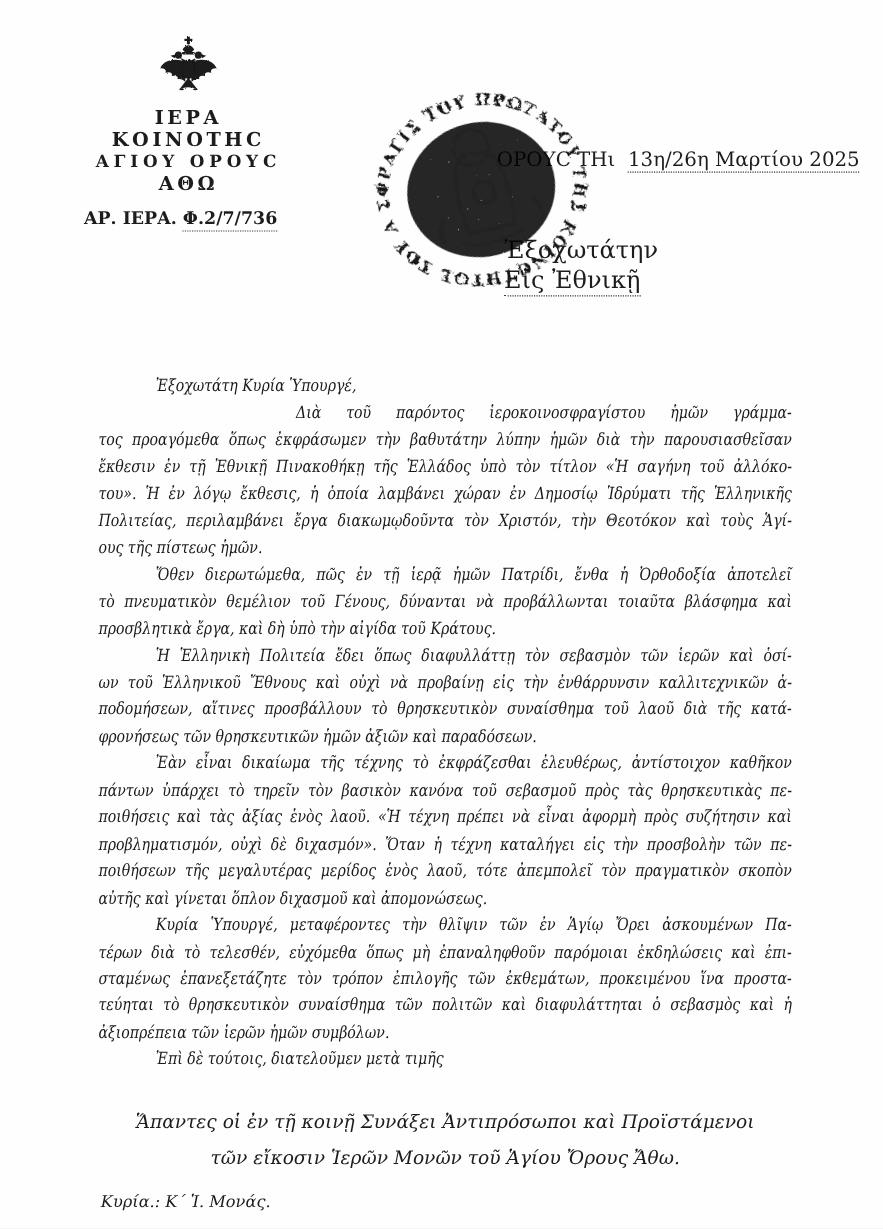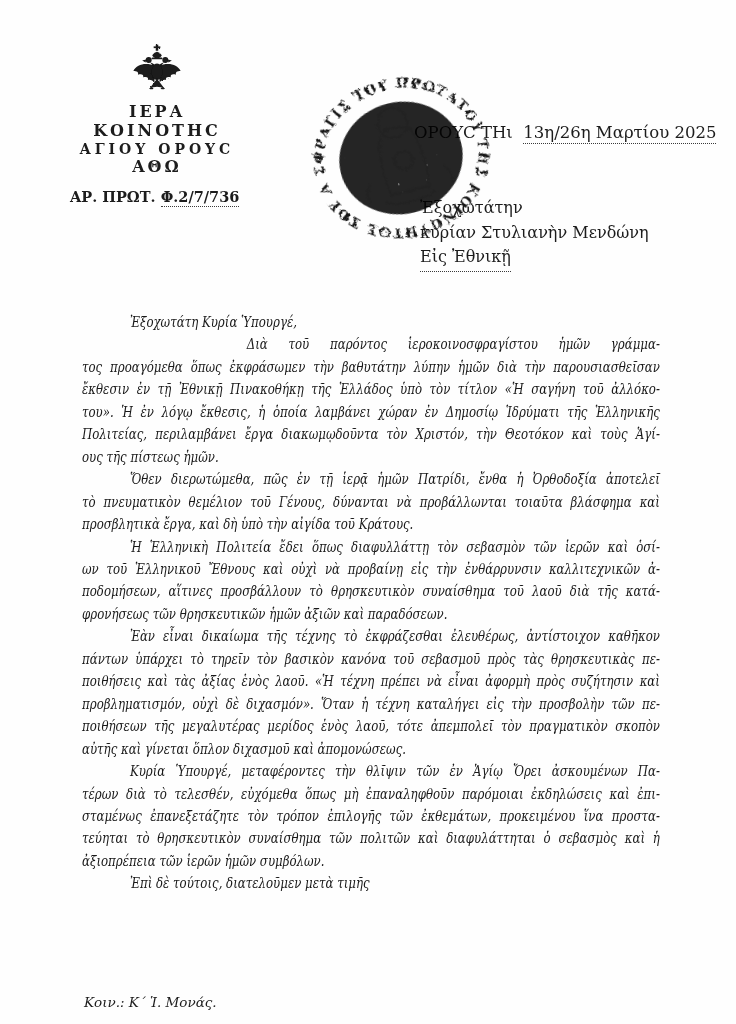--- a/index.html
+++ b/index.html
@@ -2,31 +2,31 @@
 <html lang="el"><head>
 <meta charset="utf-8">
 <style>
   html,body{margin:0;padding:0;background:#e8e8e8;}
   .page{
     position:relative;width:736px;height:1024px;margin:0 auto;
     background:#fefefe;overflow:hidden;color:#1c1c1c;
     font-family:"DejaVu Serif","Liberation Serif",serif;
   }
   
-  .letterhead{position:absolute;left:64px;top:44px;width:186px;text-align:center;}
+  .letterhead{position:absolute;left:64px;top:30px;width:186px;text-align:center;}
   .emblem{display:block;margin:0 auto 6px auto;}
   .org1{font-size:16px;font-weight:bold;letter-spacing:3px;line-height:19px;}
   .org2{font-size:14px;font-weight:bold;letter-spacing:4px;line-height:18px;}
   .org3{font-size:16px;font-weight:bold;letter-spacing:3px;line-height:18px;}
   .protocol{margin-top:12px;font-size:14.5px;font-weight:bold;text-align:left;padding-left:6px;white-space:nowrap;}
   .dotted{border-bottom:1.6px dotted #3a3a3a;padding-bottom:1px;text-align:center;}
   
   .seal{position:absolute;left:290px;top:58px;pointer-events:none;}
   .dateline{position:absolute;left:414px;top:123px;font-size:16.5px;white-space:nowrap;}
-  .recipient{position:absolute;left:420px;top:196px;font-size:16px;line-height:24.5px;}
+  .recipient{position:absolute;left:420px;top:196px;font-size:20px;line-height:24.5px;}
   .recipient .city{display:inline-block;margin-top:0;border-bottom:1.6px dotted #3a3a3a;padding-bottom:1px;}
   
   .body-abs{position:absolute;left:82px;top:311px;width:578px;font-style:italic;}
   .body-scale{width:688px;transform:scaleX(0.84);transform-origin:0 0;
               font-size:14px;line-height:22.45px;color:#191919;}
   .line{text-align:justify;text-align-last:justify;}
   .line.last{text-align:justify;text-align-last:left;}
   .line.first-normal{text-indent:57px;}
   .line.first-deep{text-indent:196px;}
   
@@ -61,31 +61,30 @@
         <path d="M34 24 C45 20 55 22 59 30 c-4 0 -6.4 1.2 -5.2 4.4 c-4 -1.2 -7 -0.2 -6 3 c-4 -1 -6.4 0 -5.4 3 c-3 -0.8 -5.4 0.6 -7.4 2.6 z"></path>
         <ellipse cx="32" cy="31" rx="6.2" ry="9.5"></ellipse>
         <path d="M32 39 l-8.5 11 q8.5 -3.6 17 0 z"></path>
         <path d="M23 50 q3 -2 5 0 q-2 2 -5 0 z"></path>
         <path d="M36 50 q3 -2 5 0 q-2 2 -5 0 z"></path>
       </g>
     </svg>
     <div class="org1">ΙΕΡΑ ΚΟΙΝΟΤΗC</div>
     <div class="org2">ΑΓΙΟΥ ΟΡΟΥC</div>
     <div class="org3">ΑΘΩ</div>
-    <div class="protocol"><span>ΑΡ. ΠΡΩΤ. </span><span class="dotted">Φ.2/7/736</span></div>
+    <div class="protocol"><span>ΑΡ. ΙΕΡΑ. </span><span class="dotted">Φ.2/7/736</span></div>
   </div>
 
   <div class="dateline">
     <span>ΟΡΟΥC ΤΗι</span>&nbsp;
     <span class="dotted">13η/26η Μαρτίου 2025</span>
   </div>
 
   <div class="recipient">
     <div>Ἐξοχωτάτην</div>
-    <div>κυρίαν Στυλιανὴν Μενδώνη</div>
     <div><span class="city">Εἰς Ἐθνικῇ</span></div>
   </div>
 
   <svg class="seal" width="222" height="200" viewBox="0 0 222 200" preserveAspectRatio="none" aria-hidden="true">
     <defs>
       <filter id="rough" x="-20%" y="-20%" width="140%" height="140%">
         <feTurbulence type="fractalNoise" baseFrequency="0.18" numOctaves="3" result="n"></feTurbulence>
         <feDisplacementMap in="SourceGraphic" in2="n" scale="5"></feDisplacementMap>
       </filter>
       <filter id="speckle" x="-10%" y="-10%" width="120%" height="120%">
@@ -134,16 +133,20 @@
         <div class="line last">αὐτῆς καὶ γίνεται ὅπλον διχασμοῦ καὶ ἀπομονώσεως.</div>
         <div class="line first-normal">Κυρία Ὑπουργέ, μεταφέροντες τὴν θλῖψιν τῶν ἐν Ἁγίῳ Ὄρει ἀσκουμένων Πα-</div>
         <div class="line">τέρων διὰ τὸ τελεσθέν, εὐχόμεθα ὅπως μὴ ἐπαναληφθοῦν παρόμοιαι ἐκδηλώσεις καὶ ἐπι-</div>
         <div class="line">σταμένως ἐπανεξετάζητε τὸν τρόπον ἐπιλογῆς τῶν ἐκθεμάτων, προκειμένου ἵνα προστα-</div>
         <div class="line">τεύηται τὸ θρησκευτικὸν συναίσθημα τῶν πολιτῶν καὶ διαφυλάττηται ὁ σεβασμὸς καὶ ἡ</div>
         <div class="line last">ἀξιοπρέπεια τῶν ἱερῶν ἡμῶν συμβόλων.</div>
         <div class="line last first-normal">Ἐπὶ δὲ τούτοις, διατελοῦμεν μετὰ τιμῆς</div>
       </div>
   </div>
 
+  <div class="signature">
+    <div>Ἅπαντες οἱ ἐν τῇ κοινῇ Συνάξει Ἀντιπρόσωποι καὶ Προϊστάμενοι</div>
+    <div>τῶν εἴκοσιν Ἱερῶν Μονῶν τοῦ Ἁγίου Ὄρους Ἄθω.</div>
+  </div>
 
-  <div class="footer">Κοιν.: Κ΄ Ἱ. Μονάς.</div>
+  <div class="footer">Κυρία.: Κ΄ Ἱ. Μονάς.</div>
 
 </div>
 
 </body></html>

